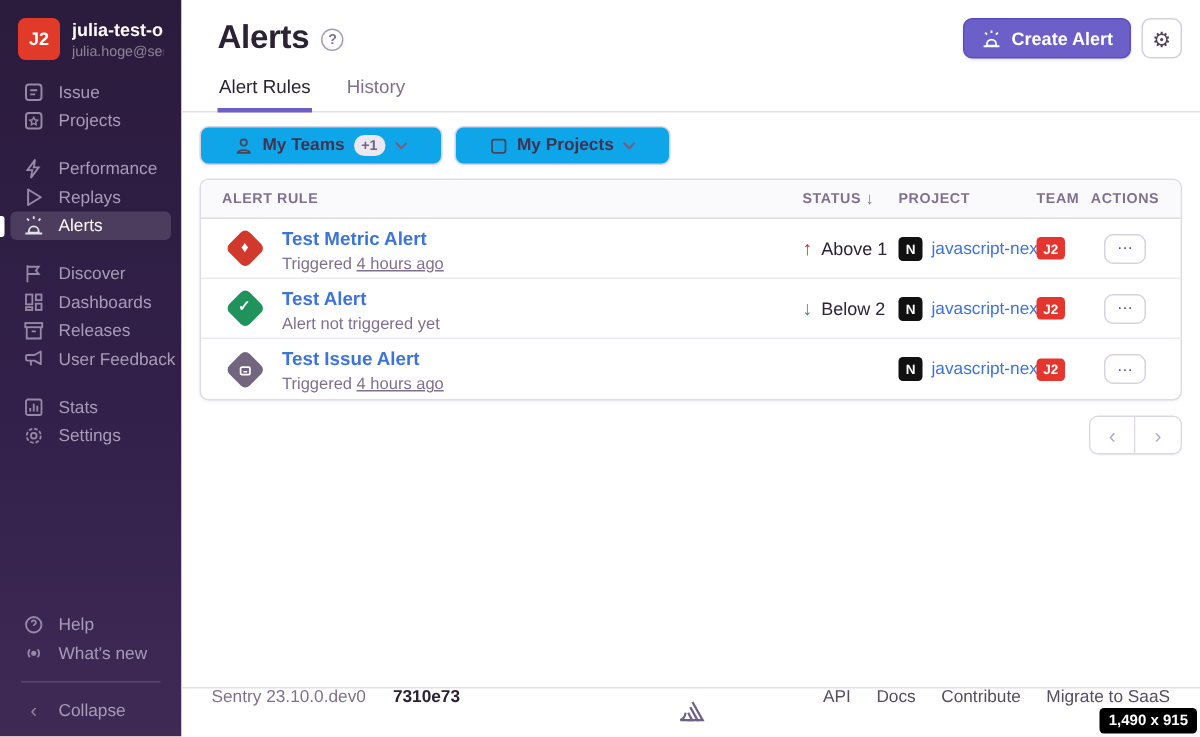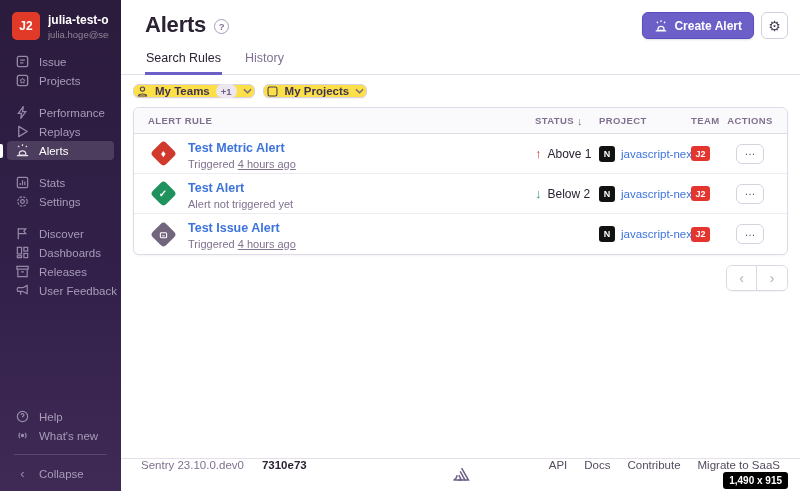--- a/index.html
+++ b/index.html
@@ -66,22 +66,22 @@
     display: flex; align-items: center; justify-content: center; color: #4d4357;
     font-size: 14px; cursor: pointer;
   }
   .tabs { display: flex; gap: 22px; padding: 0 0 0 24px; margin-top: 8px; border-bottom: 1px solid #e4dfe9; }
   .tab { font-size: 12.5px; color: #80708f; padding: 4px 1px 7px; cursor: pointer; border-bottom: 3px solid transparent; margin-bottom: -1px; }
   .tab.active { color: #2b2233; border-bottom-color: #6c5fc7; }
   .content { padding: 9px 12px 0 12px; }
   
   .filter-bar { display: flex; gap: 8px; margin-bottom: 9px; }
   .filter-btn {
-    display: flex; align-items: center; gap: 6px; height: 14px; padding: 0 2px;
-    background: #fde047; border: 1px solid #d8d2e0; border-radius: 6px; cursor: pointer;
+    display: flex; align-items: center; gap: 6px; height: 26px; padding: 0 22px;
+    background: #0ea5e9; border: 1px solid #d8d2e0; border-radius: 6px; cursor: pointer;
     font-size: 11.5px; font-weight: bold; color: #3f3352; white-space: nowrap;
     box-shadow: 0 1px 1px rgba(43,34,51,0.04);
   }
   .mini-badge {
     background: #ece7f0; color: #71627f; font-size: 9.5px; font-weight: bold;
     padding: 1.5px 5px; border-radius: 8px;
   }
   .caret { color: #71627f; }
   .search-box {
     flex: 1; display: flex; align-items: center; gap: 8px; height: 26px;
@@ -153,21 +153,21 @@
   .footer {
     margin-top: auto; border-top: 1px solid #e4dfe9; height: 33px;
     display: flex; align-items: flex-start; padding: 0 20px; position: relative;
     font-size: 11.5px; color: #80708f;
   }
   .footer .build { font-weight: bold; color: #2b2233; margin-left: 18px; }
   .footer-logo { position: absolute; left: 50%; transform: translateX(-50%); top: 7px; }
   .footer-links { margin-left: auto; display: flex; gap: 17px; }
   .footer-links span { color: #554c60; cursor: pointer; font-size: 11.5px; }
   .size-badge {
-    position: absolute; right: 12px; bottom: 2px; background: #000; color: #fff;
+    position: absolute; right: 2px; bottom: 2px; background: #000; color: #fff;
     font-size: 10px; font-weight: bold; padding: 3px 6px; border-radius: 3px; z-index: 10;
   }
   svg.ic { display: block; }
 </style>
 </head>
 <body>
 
 <div class="sidebar">
   <div class="org-header">
     <div class="org-avatar">J2</div>
@@ -224,41 +224,20 @@
           </svg>
         </span>
       <span>Alerts</span>
     </div>
   </div>
 
   <div class="nav-group">
     <div class="nav-item">
       <span>
           <svg class="ic" width="15" height="15" viewBox="0 0 16 16" fill="none" stroke="currentColor" stroke-width="1.3">
-            <rect x="2.5" y="2.5" width="11" height="11" rx="1.5"></rect>
-            <path d="M5.5 11V8.5M8 11V5.5M10.5 11V7"></path>
-          </svg>
-        </span>
-      <span>Stats</span>
-    </div>
-    <div class="nav-item">
-      <span>
-          <svg class="ic" width="15" height="15" viewBox="0 0 16 16" fill="none" stroke="currentColor" stroke-width="1.3">
-            <circle cx="8" cy="8" r="2"></circle>
-            <circle cx="8" cy="8" r="5" stroke-dasharray="2.6 1.35"></circle>
-          </svg>
-        </span>
-      <span>Settings</span>
-    </div>
-  </div>
-
-  <div class="nav-group">
-    <div class="nav-item">
-      <span>
-          <svg class="ic" width="15" height="15" viewBox="0 0 16 16" fill="none" stroke="currentColor" stroke-width="1.3">
             <path d="M3.5 2v12M3.5 3h8l-2 2.6 2 2.6h-8"></path>
           </svg>
         </span>
       <span>Discover</span>
     </div>
     <div class="nav-item">
       <span>
           <svg class="ic" width="15" height="15" viewBox="0 0 16 16" fill="none" stroke="currentColor" stroke-width="1.3">
             <rect x="2.5" y="2.5" width="4.5" height="7"></rect>
             <rect x="9.5" y="2.5" width="4" height="4"></rect>
@@ -278,20 +257,41 @@
       <span>Releases</span>
     </div>
     <div class="nav-item">
       <span>
           <svg class="ic" width="15" height="15" viewBox="0 0 16 16" fill="none" stroke="currentColor" stroke-width="1.3">
             <path d="M13 2.5v9l-4.5-2.5H3.5a1 1 0 0 1-1-1V6a1 1 0 0 1 1-1H8.5z" stroke-linejoin="round"></path>
             <path d="M6 9.2v3.3"></path>
           </svg>
         </span>
       <span>User Feedback</span>
+    </div>
+  </div>
+
+  <div class="nav-group">
+    <div class="nav-item">
+      <span>
+          <svg class="ic" width="15" height="15" viewBox="0 0 16 16" fill="none" stroke="currentColor" stroke-width="1.3">
+            <rect x="2.5" y="2.5" width="11" height="11" rx="1.5"></rect>
+            <path d="M5.5 11V8.5M8 11V5.5M10.5 11V7"></path>
+          </svg>
+        </span>
+      <span>Stats</span>
+    </div>
+    <div class="nav-item">
+      <span>
+          <svg class="ic" width="15" height="15" viewBox="0 0 16 16" fill="none" stroke="currentColor" stroke-width="1.3">
+            <circle cx="8" cy="8" r="2"></circle>
+            <circle cx="8" cy="8" r="5" stroke-dasharray="2.6 1.35"></circle>
+          </svg>
+        </span>
+      <span>Settings</span>
     </div>
   </div>
 
   <div class="sidebar-bottom">
     <div class="nav-item">
       <span>
           <svg class="ic" width="15" height="15" viewBox="0 0 16 16" fill="none" stroke="currentColor" stroke-width="1.3">
             <circle cx="8" cy="8" r="5.5"></circle>
             <path d="M6.5 6.3a1.5 1.5 0 1 1 2.1 1.5c-.5.25-.6.6-.6 1.1"></path>
             <path d="M8 11h.01" stroke-width="1.8"></path>
@@ -333,21 +333,21 @@
           </span>
         <span>Create Alert</span>
       </button>
       <button class="btn-icon">
         <span>⚙</span>
       </button>
     </div>
   </div>
 
   <div class="tabs">
-    <div class="tab active">Search Rules</div>
+    <div class="tab active">Alert Rules</div>
     <div class="tab">History</div>
   </div>
 
   <div class="content">
     <div class="filter-bar">
       <div class="filter-btn">
         <span>
             <svg class="ic" width="13" height="13" viewBox="0 0 16 16" fill="none" stroke="#4d4357" stroke-width="1.4">
               <circle cx="8" cy="5" r="2.6"></circle>
               <path d="M3 13.5c.6-3.2 9.4-3.2 10 0z"></path>

